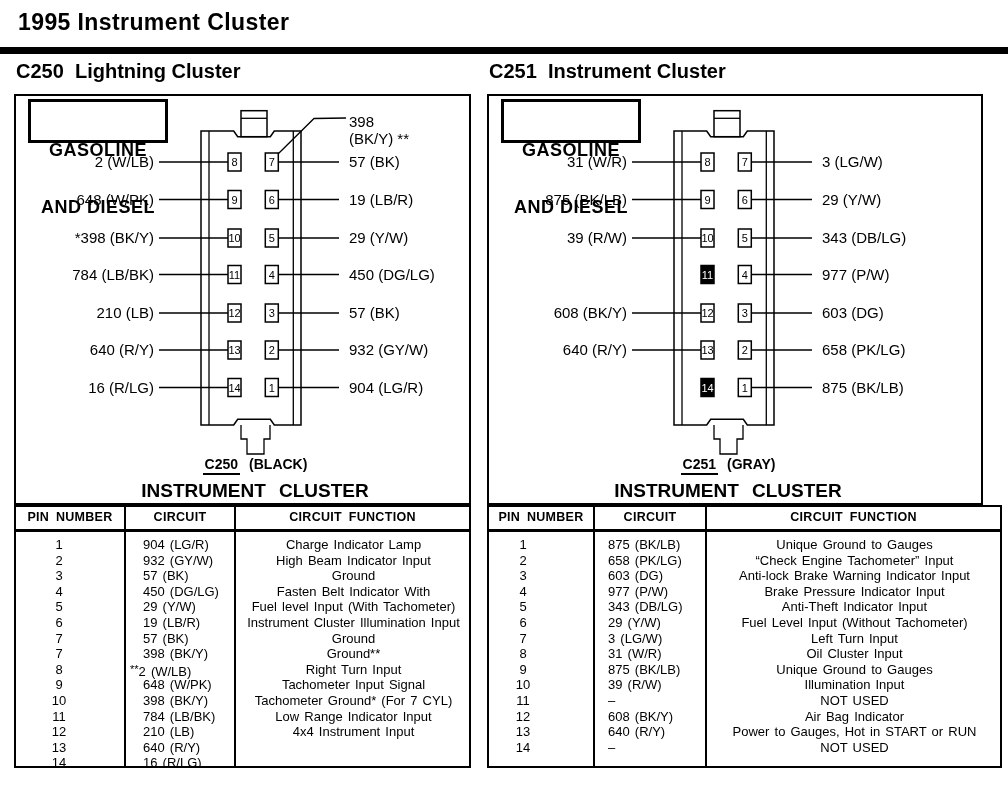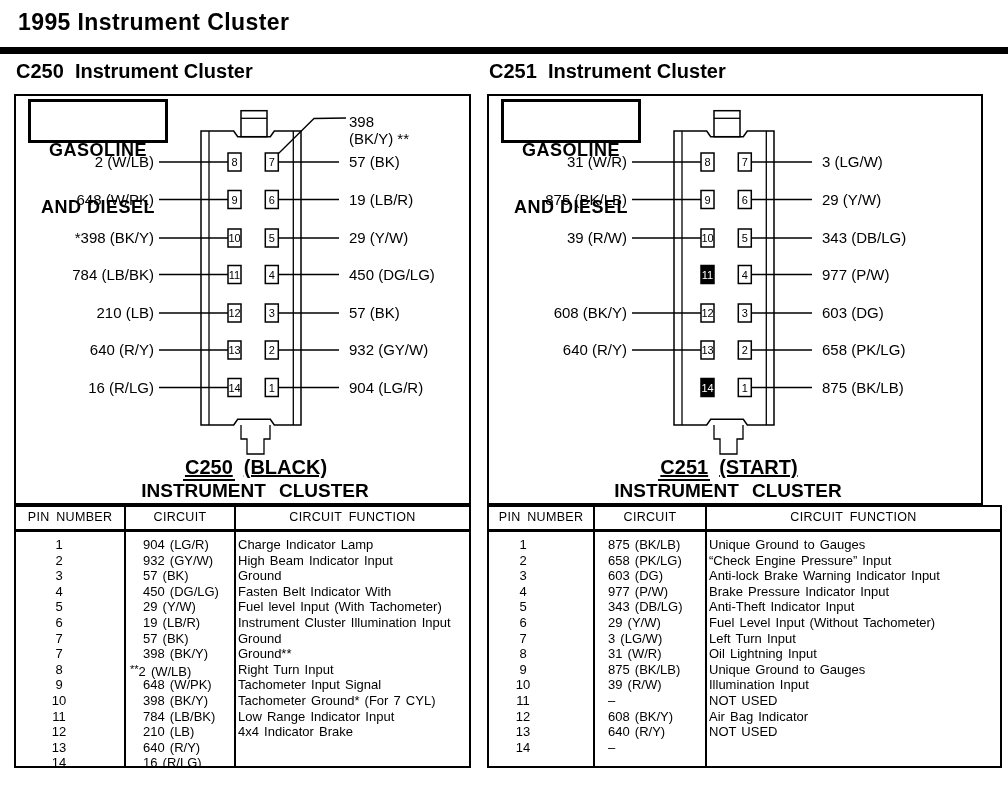--- a/index.html
+++ b/index.html
@@ -11,60 +11,60 @@
   .sec{position:absolute;top:55px;}
   .sec h2{position:absolute;left:2px;top:5px;margin:0;font-size:20px;font-weight:bold;
           white-space:pre;}
   .diagram-box{position:absolute;left:0;top:39px;height:411px;border:2px solid #000;
                box-sizing:border-box;background:#fff;}
   .fuel-box{position:absolute;left:12px;top:3px;width:140px;height:44px;border:3px solid #000;
             box-sizing:border-box;text-align:center;font-weight:bold;font-size:18px;
             line-height:19px;padding-top:1px;letter-spacing:.5px;white-space:pre;}
   .connector-svg{position:absolute;left:0;top:0;}
   .conn-name{position:absolute;left:0;top:360px;width:478px;text-align:center;
-             font-size:20px;font-weight:bold;white-space:pre;text-decoration:underline;}
+             font-size:14px;font-weight:bold;white-space:pre;}
   .conn-code{border-bottom:2px solid #000;padding:0 2px 1px 2px;margin-right:9px;}
   .conn-sub{position:absolute;left:0;top:384px;width:478px;text-align:center;
             font-size:19px;font-weight:bold;word-spacing:8px;white-space:pre;}
   .ptable{position:absolute;left:0;top:450px;border:2px solid #000;box-sizing:border-box;
           background:#fff;}
   .thead{display:grid;grid-template-columns:var(--c1) var(--c2) 1fr;height:22px;
          border-bottom:3px solid #000;align-items:center;}
-  .hcell{text-align:center;font-weight:normal;font-size:12.5px;word-spacing:3px;
+  .hcell{text-align:center;font-weight:bold;font-size:12.5px;word-spacing:3px;
          letter-spacing:.3px;white-space:pre;height:100%;line-height:21px;
          box-sizing:border-box;}
   .thead .hcell:nth-child(1),.thead .hcell:nth-child(2){border-right:2px solid #000;}
   .tbody{display:grid;grid-template-columns:var(--c1) var(--c2) 1fr;height:234px;}
   .tcol{box-sizing:border-box;padding-top:5px;overflow:hidden;}
   .tcol-pin,.tcol-circuit{border-right:2px solid #000;}
   .cell{height:15.6px;line-height:15.6px;font-size:13px;white-space:pre;word-spacing:1.5px;}
   .tcol-pin .cell{text-align:center;padding-right:22px;}
   .sec-right .tcol-pin .cell{padding-right:36px;}
   .tcol-circuit .cell{padding-left:17px;}
   .sec-right .tcol-circuit .cell{padding-left:13px;}
-  .tcol-func .cell{padding-left:2px;}
+  .tcol-func .cell{padding-left:2px;text-align:center;}
   .pfx{font-size:11px;vertical-align:3px;margin-left:-13px;letter-spacing:0;}
   .footnotes{position:absolute;top:714px;right:4px;text-align:right;font-size:12.5px;
              line-height:15px;white-space:pre;}
   
   .ln{stroke:#000;stroke-width:1.5;fill:none;}
   .thin{stroke:#000;stroke-width:1.3;fill:none;}
   .pinrect{stroke:#000;stroke-width:1.5;}
   .pinnum{font-family:"Liberation Sans",sans-serif;font-size:11px;}
   .plabel{font-family:"Liberation Sans",sans-serif;font-size:15px;}
 </style>
 </head>
 <body>
 
 <div class="page">
   <h1 class="title">1995 Instrument Cluster</h1>
   <div class="rule"></div>
 
   <section class="sec sec-left" style="left:14px;width:457px;height:745px;">
-    <h2>C250  Instrument Cluster</h2>
+    <h2>C250  Lightning Cluster</h2>
     <div class="diagram-box" style="width:457px;">
       <div class="fuel-box">
         <div>GASOLINE</div>
         <div>AND DIESEL</div>
       </div>
       <svg class="connector-svg" width="453" height="407" viewBox="0 0 453 407">
           <path class="ln" d="M185,35 L217.7,35 L221.7,40.7 L254.3,40.7 L258.3,35 L285,35 L285,329 L258.3,329 L254.3,323.3 L221.7,323.3 L217.7,329 L185,329 Z"></path>
           <line class="thin" x1="193" y1="35" x2="193" y2="329"></line>
           <line class="thin" x1="277.3" y1="35" x2="277.3" y2="329"></line>
           <rect class="ln" x="225" y="14.7" width="26" height="26.000000000000004" fill="#fff"></rect>
@@ -180,21 +180,21 @@
             <div class="cell">Ground</div>
             <div class="cell">Fasten Belt Indicator With</div>
             <div class="cell">Fuel level Input (With Tachometer)</div>
             <div class="cell">Instrument Cluster Illumination Input</div>
             <div class="cell">Ground</div>
             <div class="cell">Ground**</div>
             <div class="cell">Right Turn Input</div>
             <div class="cell">Tachometer Input Signal</div>
             <div class="cell">Tachometer Ground* (For 7 CYL)</div>
             <div class="cell">Low Range Indicator Input</div>
-            <div class="cell">4x4 Indicator Brake</div>
+            <div class="cell">4x4 Instrument Input</div>
           </div>
       </div>
     </div>
     <div class="footnotes">
       <div>** (Lightning Only)</div>
       
     </div>
   </section>
 
   <section class="sec sec-right" style="left:487px;width:515px;height:745px;">
@@ -257,21 +257,21 @@
           <text class="pinnum" x="255.8" y="221" text-anchor="middle" fill="#000">3</text>
           <line class="thin" x1="262.3" y1="254" x2="323" y2="254"></line>
           <text class="plabel" x="333" y="259" text-anchor="start">658 (PK/LG)</text>
           <rect class="pinrect" x="249.3" y="245" width="13" height="18" fill="#fff"></rect>
           <text class="pinnum" x="255.8" y="258" text-anchor="middle" fill="#000">2</text>
           <line class="thin" x1="262.3" y1="291.5" x2="323" y2="291.5"></line>
           <text class="plabel" x="333" y="296.5" text-anchor="start">875 (BK/LB)</text>
           <rect class="pinrect" x="249.3" y="282.5" width="13" height="18" fill="#fff"></rect>
           <text class="pinnum" x="255.8" y="295.5" text-anchor="middle" fill="#000">1</text>
         </svg>
-      <div class="conn-name"><span class="conn-code">C251</span><span>(START)</span></div>
+      <div class="conn-name"><span class="conn-code">C251</span><span>(GRAY)</span></div>
       <div class="conn-sub">INSTRUMENT CLUSTER</div>
     </div>
     <div class="ptable" style="width:515px;--c1:106px;--c2:112px;">
       <div class="thead">
         <div class="hcell">PIN NUMBER</div>
         <div class="hcell">CIRCUIT</div>
         <div class="hcell">CIRCUIT FUNCTION</div>
       </div>
       <div class="tbody">
         <div class="tcol tcol-pin">
@@ -301,29 +301,30 @@
             <div class="cell">31 (W/R)</div>
             <div class="cell">875 (BK/LB)</div>
             <div class="cell">39 (R/W)</div>
             <div class="cell">–</div>
             <div class="cell">608 (BK/Y)</div>
             <div class="cell">640 (R/Y)</div>
             <div class="cell">–</div>
           </div>
         <div class="tcol tcol-func">
             <div class="cell">Unique Ground to Gauges</div>
-            <div class="cell">“Check Engine Pressure” Input</div>
+            <div class="cell">“Check Engine Tachometer” Input</div>
             <div class="cell">Anti-lock Brake Warning Indicator Input</div>
             <div class="cell">Brake Pressure Indicator Input</div>
             <div class="cell">Anti-Theft Indicator Input</div>
             <div class="cell">Fuel Level Input (Without Tachometer)</div>
             <div class="cell">Left Turn Input</div>
-            <div class="cell">Oil Lightning Input</div>
+            <div class="cell">Oil Cluster Input</div>
             <div class="cell">Unique Ground to Gauges</div>
             <div class="cell">Illumination Input</div>
             <div class="cell">NOT USED</div>
             <div class="cell">Air Bag Indicator</div>
+            <div class="cell">Power to Gauges, Hot in START or RUN</div>
             <div class="cell">NOT USED</div>
           </div>
       </div>
     </div>
   </section>
 </div>
 
 </body></html>

